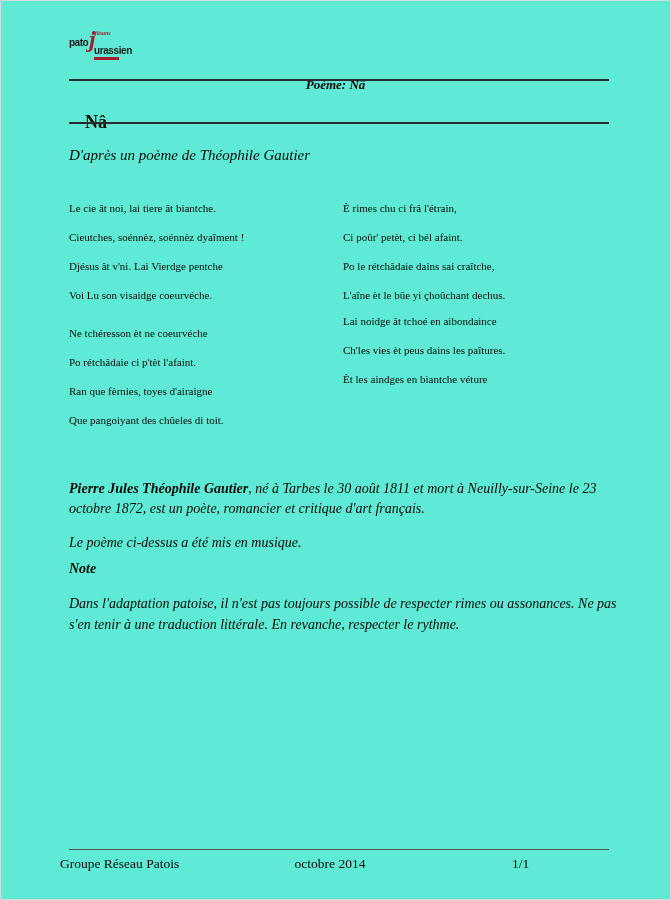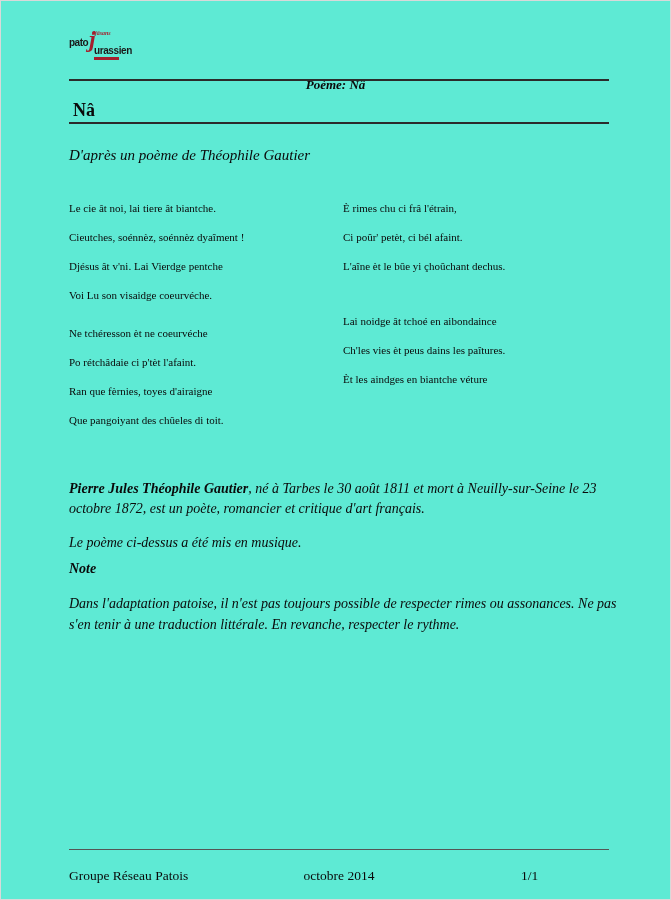--- a/index.html
+++ b/index.html
@@ -46,21 +46,21 @@
   
   .header-title {
     position: absolute; top: 57px; left: 0; width: 100%;
     text-align: center; font-size: 13px; font-weight: bold; font-style: italic; margin-top: 19px;
   }
   .rule { position: absolute; left: 68px; width: 540px; height: 0; border-top: 2px solid #2b2b2b; }
   .header-rule { top: 78px; }
 
   
   .title {
-    position: absolute; top: 95px; left: 68px; margin: 4px;
+    position: absolute; top: 95px; left: 68px; margin: 16px;
     font-size: 18px; font-weight: bold;
   }
   .title-rule { top: 121px; border-top-width: 2px; }
   .subtitle {
     position: absolute; top: 146px; left: 68px;
     font-size: 15px; font-style: italic;
   }
 
   
   .stanza { position: absolute; width: 272px; }
@@ -86,21 +86,21 @@
     position: absolute; left: 68px; top: 560px;
     font-size: 14px; font-style: italic; font-weight: bold;
   }
   .note-text {
     position: absolute; left: 68px; top: 592px; width: 552px;
     font-size: 14px; font-style: italic; line-height: 21px;
   }
 
   
   .footer-rule { top: 848px; border-top-width: 1px; border-top-color: #555; }
-  .footer { position: absolute; left: 68px; top: 855px; width: 540px; height: 20px; font-size: 13.5px; margin-top: 12px; }
+  .footer { position: absolute; left: 59px; top: 855px; width: 540px; height: 20px; font-size: 13.5px; }
   .footer-left   { position: absolute; left: 0; top: 0; }
   .footer-center { position: absolute; left: 0; top: 0; width: 100%; text-align: center; }
   .footer-right  { position: absolute; left: 452px; top: 0; }
 </style>
 </head>
 <body>
 
 <div class="page">
 
   <div class="logo">
@@ -120,20 +120,21 @@
 
   <div class="stanza s1-left">
     <p>Le cie ât noi, lai tiere ât biantche.</p>
     <p>Cieutches, soénnèz, soénnèz dyaîment !</p>
     <p>Djésus ât v'ni. Lai Vierdge pentche</p>
     <p>Voi Lu son visaidge coeurvéche.</p>
   </div>
   <div class="stanza s1-right">
     <p>È rimes chu ci frâ l'étrain,</p>
     <p>Ci poûr' petèt, ci bél afaint.</p>
+    <p>Po le rétchâdaie dains sai craîtche,</p>
     <p>L'aîne èt le bûe yi çhoûchant dechus.</p>
   </div>
 
   <div class="stanza s2-left">
     <p>Ne tchéresson èt ne coeurvéche</p>
     <p>Po rétchâdaie ci p'tèt l'afaint.</p>
     <p>Ran que fèrnies, toyes d'airaigne</p>
     <p>Que pangoiyant des chûeles di toit.</p>
   </div>
   <div class="stanza s2-right">

